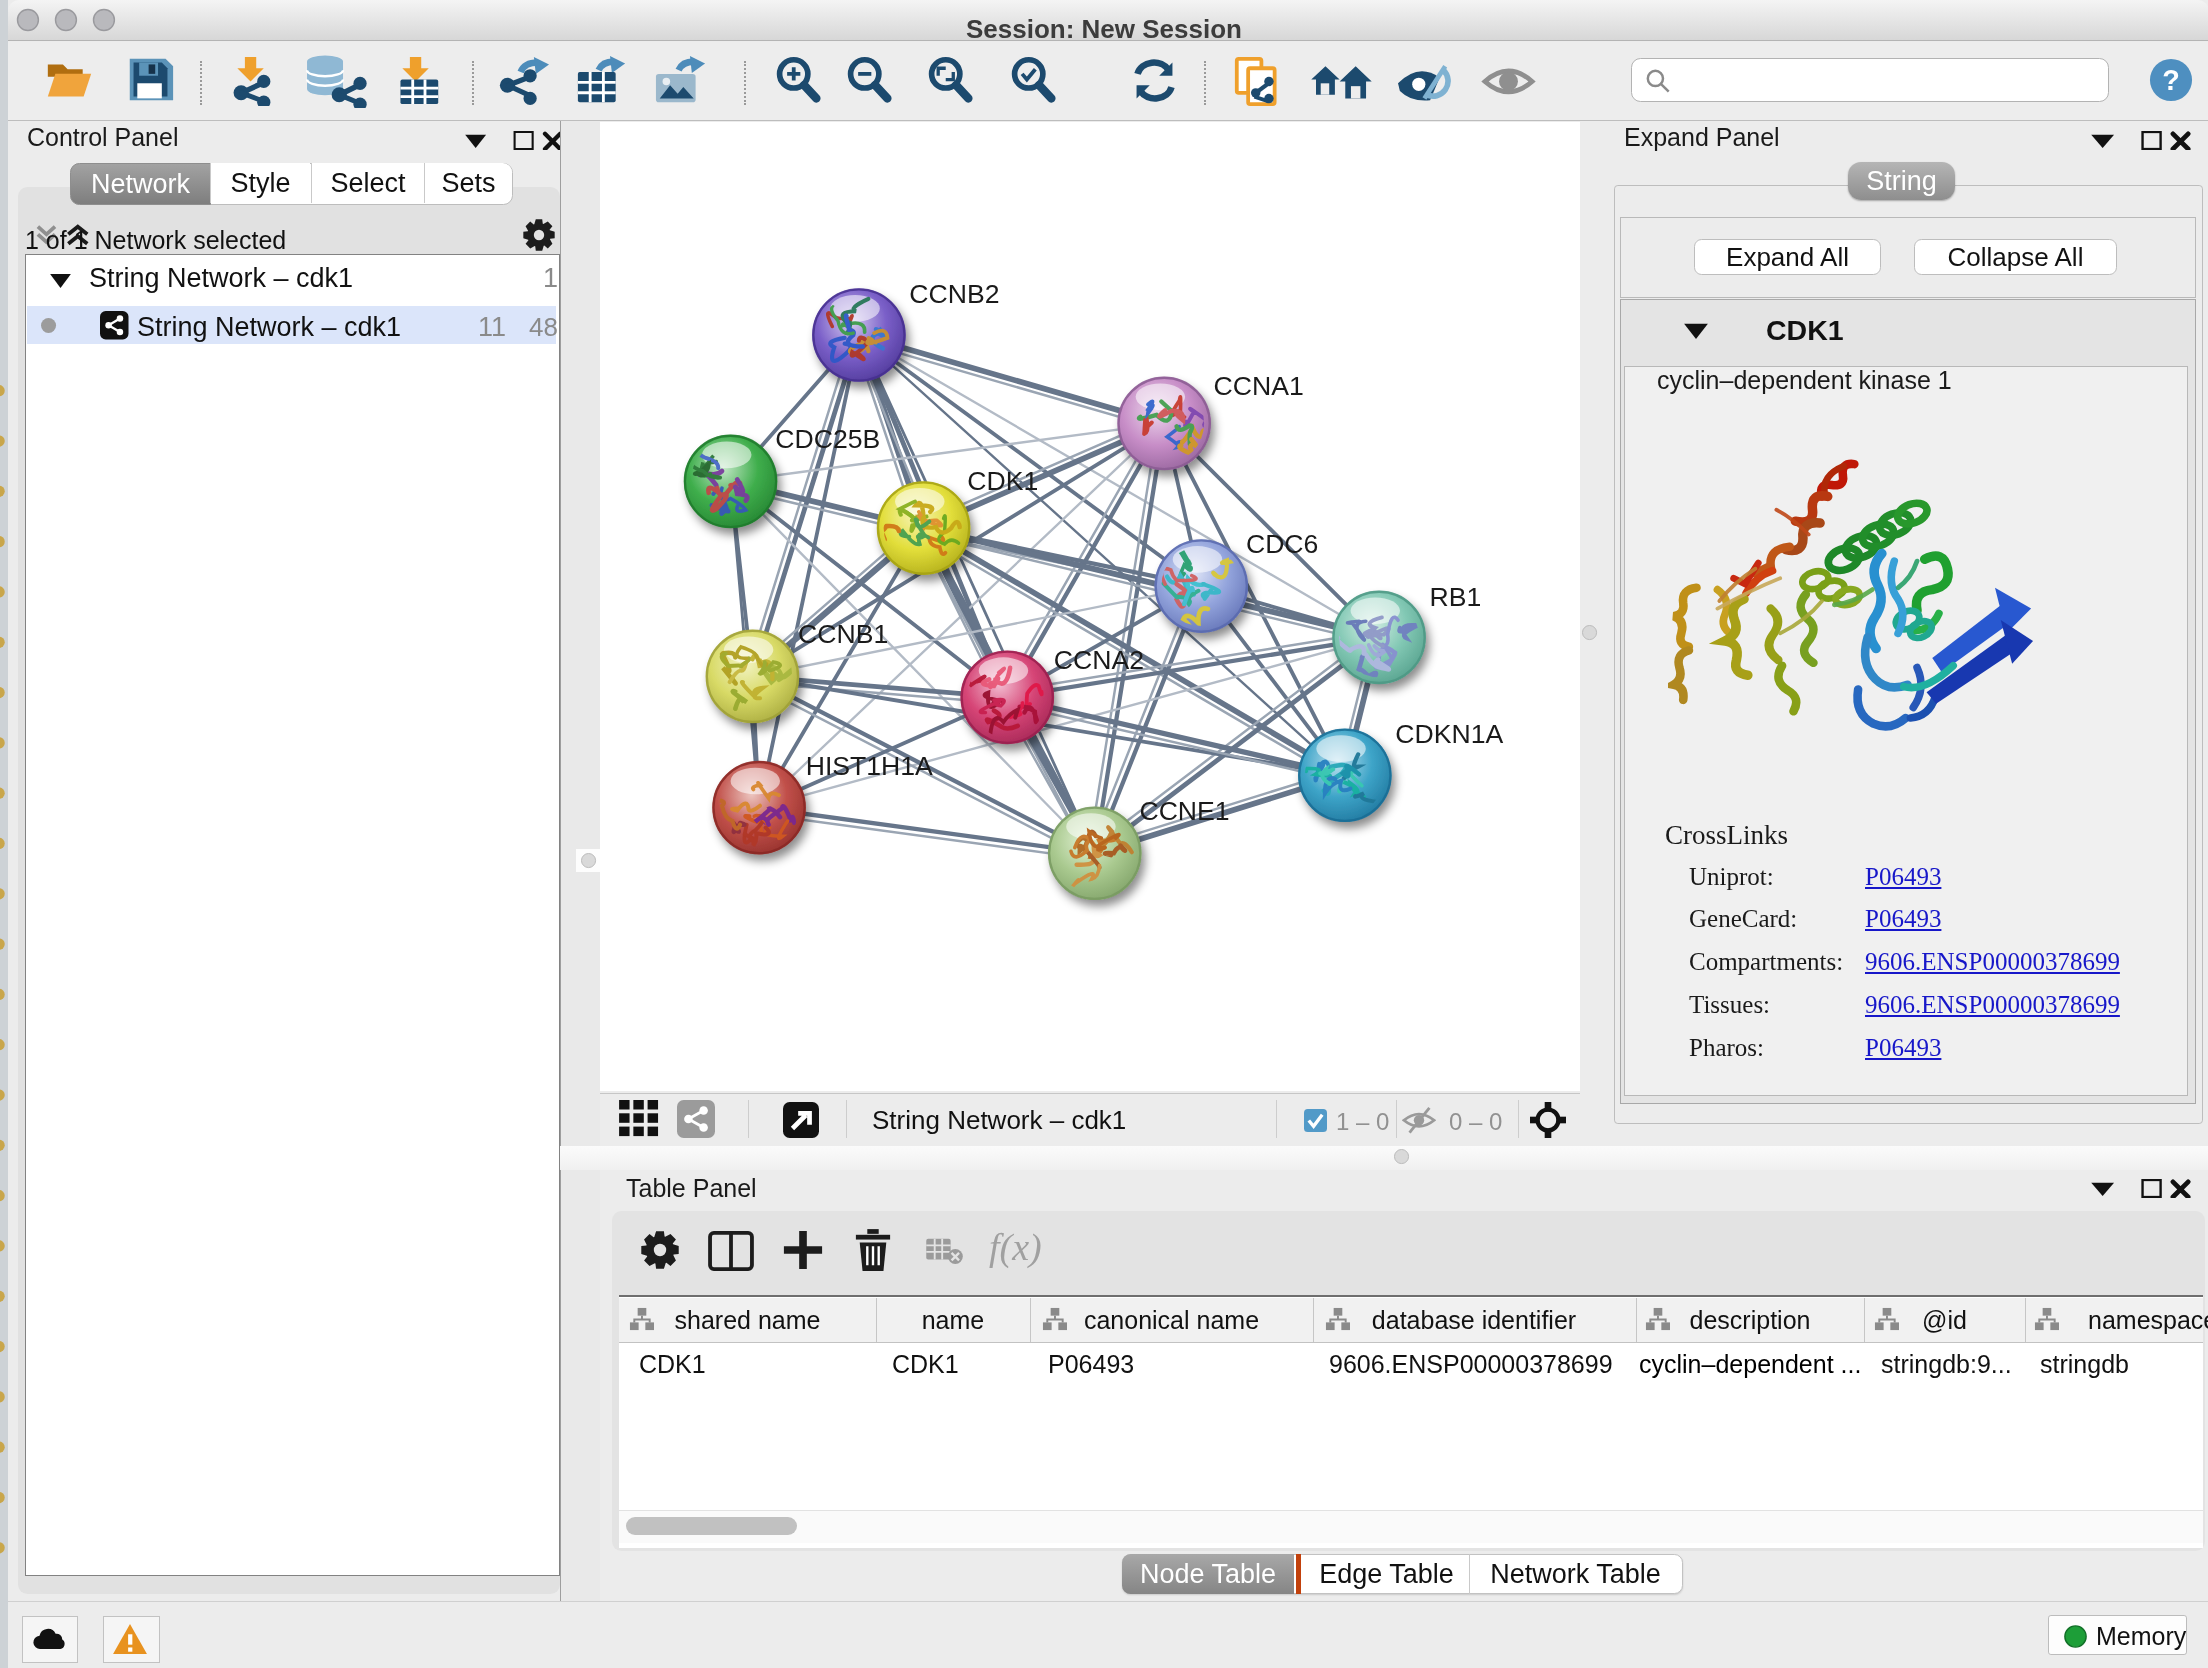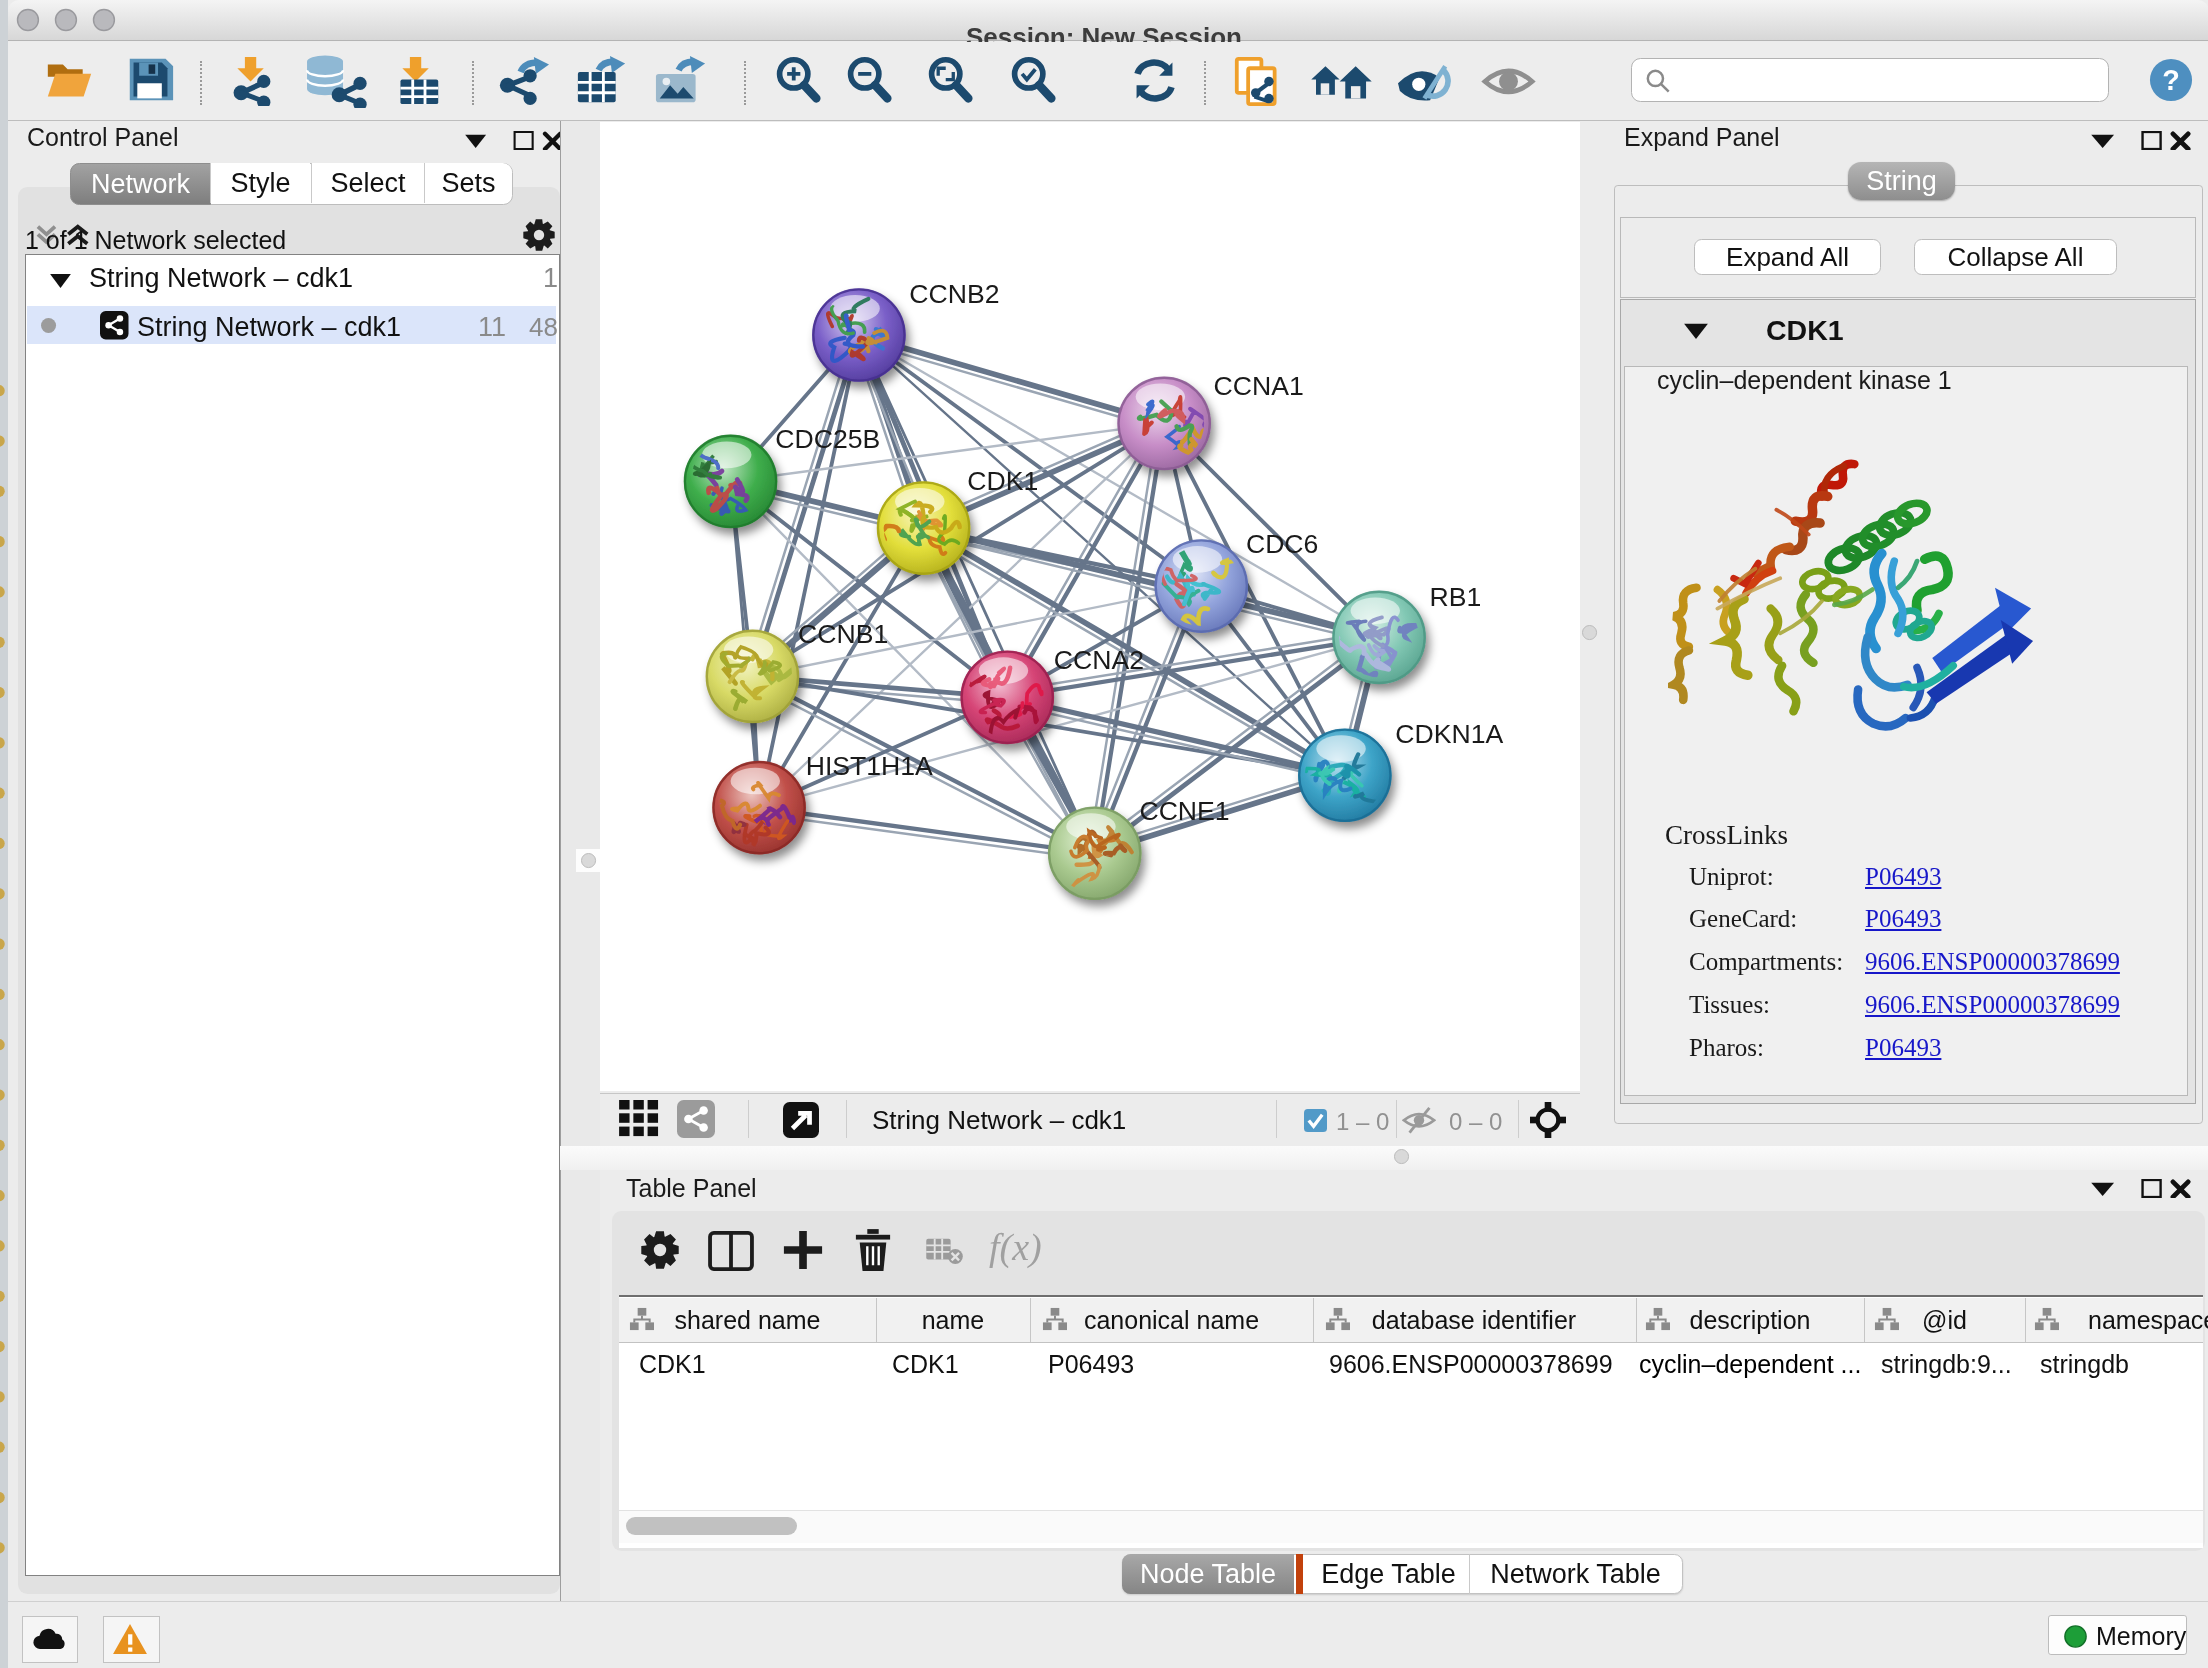--- a/index.html
+++ b/index.html
@@ -47,21 +47,21 @@
 
 
 <div class="abs" style="left:7.6px;top:0;width:2201px;height:40px;background:linear-gradient(#f4f4f4,#d7d7d7);border-bottom:1.9px solid #b4b4b4;border-radius:11.4px 11.4px 0 0"></div>
 <svg class="abs" style="left:7.6px;top:0" width="285" height="40" viewBox="0 0 300 42">
 <g fill="#b9b9bd" stroke="#9a9a9e" stroke-width="1.5">
 <circle cx="21" cy="21" r="11"></circle>
       <circle cx="61" cy="21" r="11"></circle>
       <circle cx="101" cy="21" r="11"></circle>
 </g>
   </svg>
-<div class="abs" style="left:0;top:22px;width:2208px;text-align:center;font-size:26px;font-weight:bold;color:#3c3c3c">Session: New Session</div>
+<div class="abs" style="left:0;top:14px;width:2208px;text-align:center;font-size:26px;font-weight:bold;color:#3c3c3c">Session: New Session</div>
 
 
 <div class="abs" style="left:7.6px;top:42px;width:2201px;height:78px;background:#ededed;border-bottom:1.9px solid #bdbdbd"></div>
 <div class="dotsep" style="left:200px"></div>
 <div class="dotsep" style="left:472px"></div>
 <div class="dotsep" style="left:744px"></div>
 <div class="dotsep" style="left:1204px"></div>
 
 <svg class="ic" style="left:44px" width="51" height="49" viewBox="0 0 54 52">
 <path d="M4 10 h16 l5 5 h16 v8 h-37 z" fill="#b06e10"></path>
@@ -937,21 +937,21 @@
 <div class="abs" style="left:1329px;top:1350px;font-size:25px;color:#111">9606.ENSP00000378699</div>
 <div class="abs" style="left:1639px;top:1350px;font-size:25px;color:#000000">cyclin–dependent ...</div>
 <div class="abs" style="left:1881px;top:1350px;font-size:25px;color:#111">stringdb:9...</div>
 <div class="abs" style="left:2040px;top:1350px;font-size:25px;color:#111">stringdb</div>
 
 <div class="abs" style="left:619px;top:1510px;width:1584px;height:32px;background:#fafafa;border-top:1px solid #e2e2e2"></div>
 <div class="abs" style="left:626px;top:1517px;width:171px;height:18px;background:#c1c1c1;border-radius:9.5px"></div>
 
 <div class="abs" style="left:1122px;top:1554px;width:559px;height:38px;background:#fff;border:1px solid #c2c2c2;border-radius:8.6px;box-shadow:0 1px 1.9px rgba(0,0,0,0.15)"></div>
 <div class="abs" style="left:1122px;top:1554px;width:172px;height:40px;line-height:40px;background:linear-gradient(#a8a8a8,#858585);border-radius:8.6px 0 0 8.6px;color:#fff;font-size:27px;text-align:center">Node Table</div>
-<div class="abs" style="left:1296px;top:1554px;width:171px;height:40px;line-height:40px;font-size:27px;text-align:center;color:#111;border-left:7px solid #c2410c">Edge Table</div>
+<div class="abs" style="left:1296px;top:1554px;width:171px;height:40px;line-height:40px;font-size:27px;text-align:center;color:#111;border-left:5px solid #c2410c">Edge Table</div>
 <div class="abs" style="left:1469px;top:1554px;width:211px;height:40px;line-height:40px;font-size:27px;text-align:center;color:#111;border-left:1px solid #c9c9c9">Network Table</div>
 
 
 <div class="abs" style="left:7.6px;top:1601px;width:2201px;height:68px;background:#ececec;border-top:1.9px solid #d0d0d0"></div>
 <div class="abs" style="left:22px;top:1616px;width:54px;height:45px;background:#f5f5f5;border:1.9px solid #c2c2c2"></div>
 <svg class="abs" style="left:31px;top:1628px" width="36" height="23" viewBox="0 0 38 24">
 <path d="M10 22 a7 7 0 0 1 -1 -14 a9 9 0 0 1 17 -2 a6 6 0 0 1 7 6 a5.5 5.5 0 0 1 -2 10 z" fill="#111"></path>
 </svg>
 <div class="abs" style="left:103px;top:1616px;width:55px;height:45px;background:#f5f5f5;border:1.9px solid #c2c2c2"></div>
 <svg class="abs" style="left:112px;top:1623px" width="36" height="32" viewBox="0 0 38 34">

